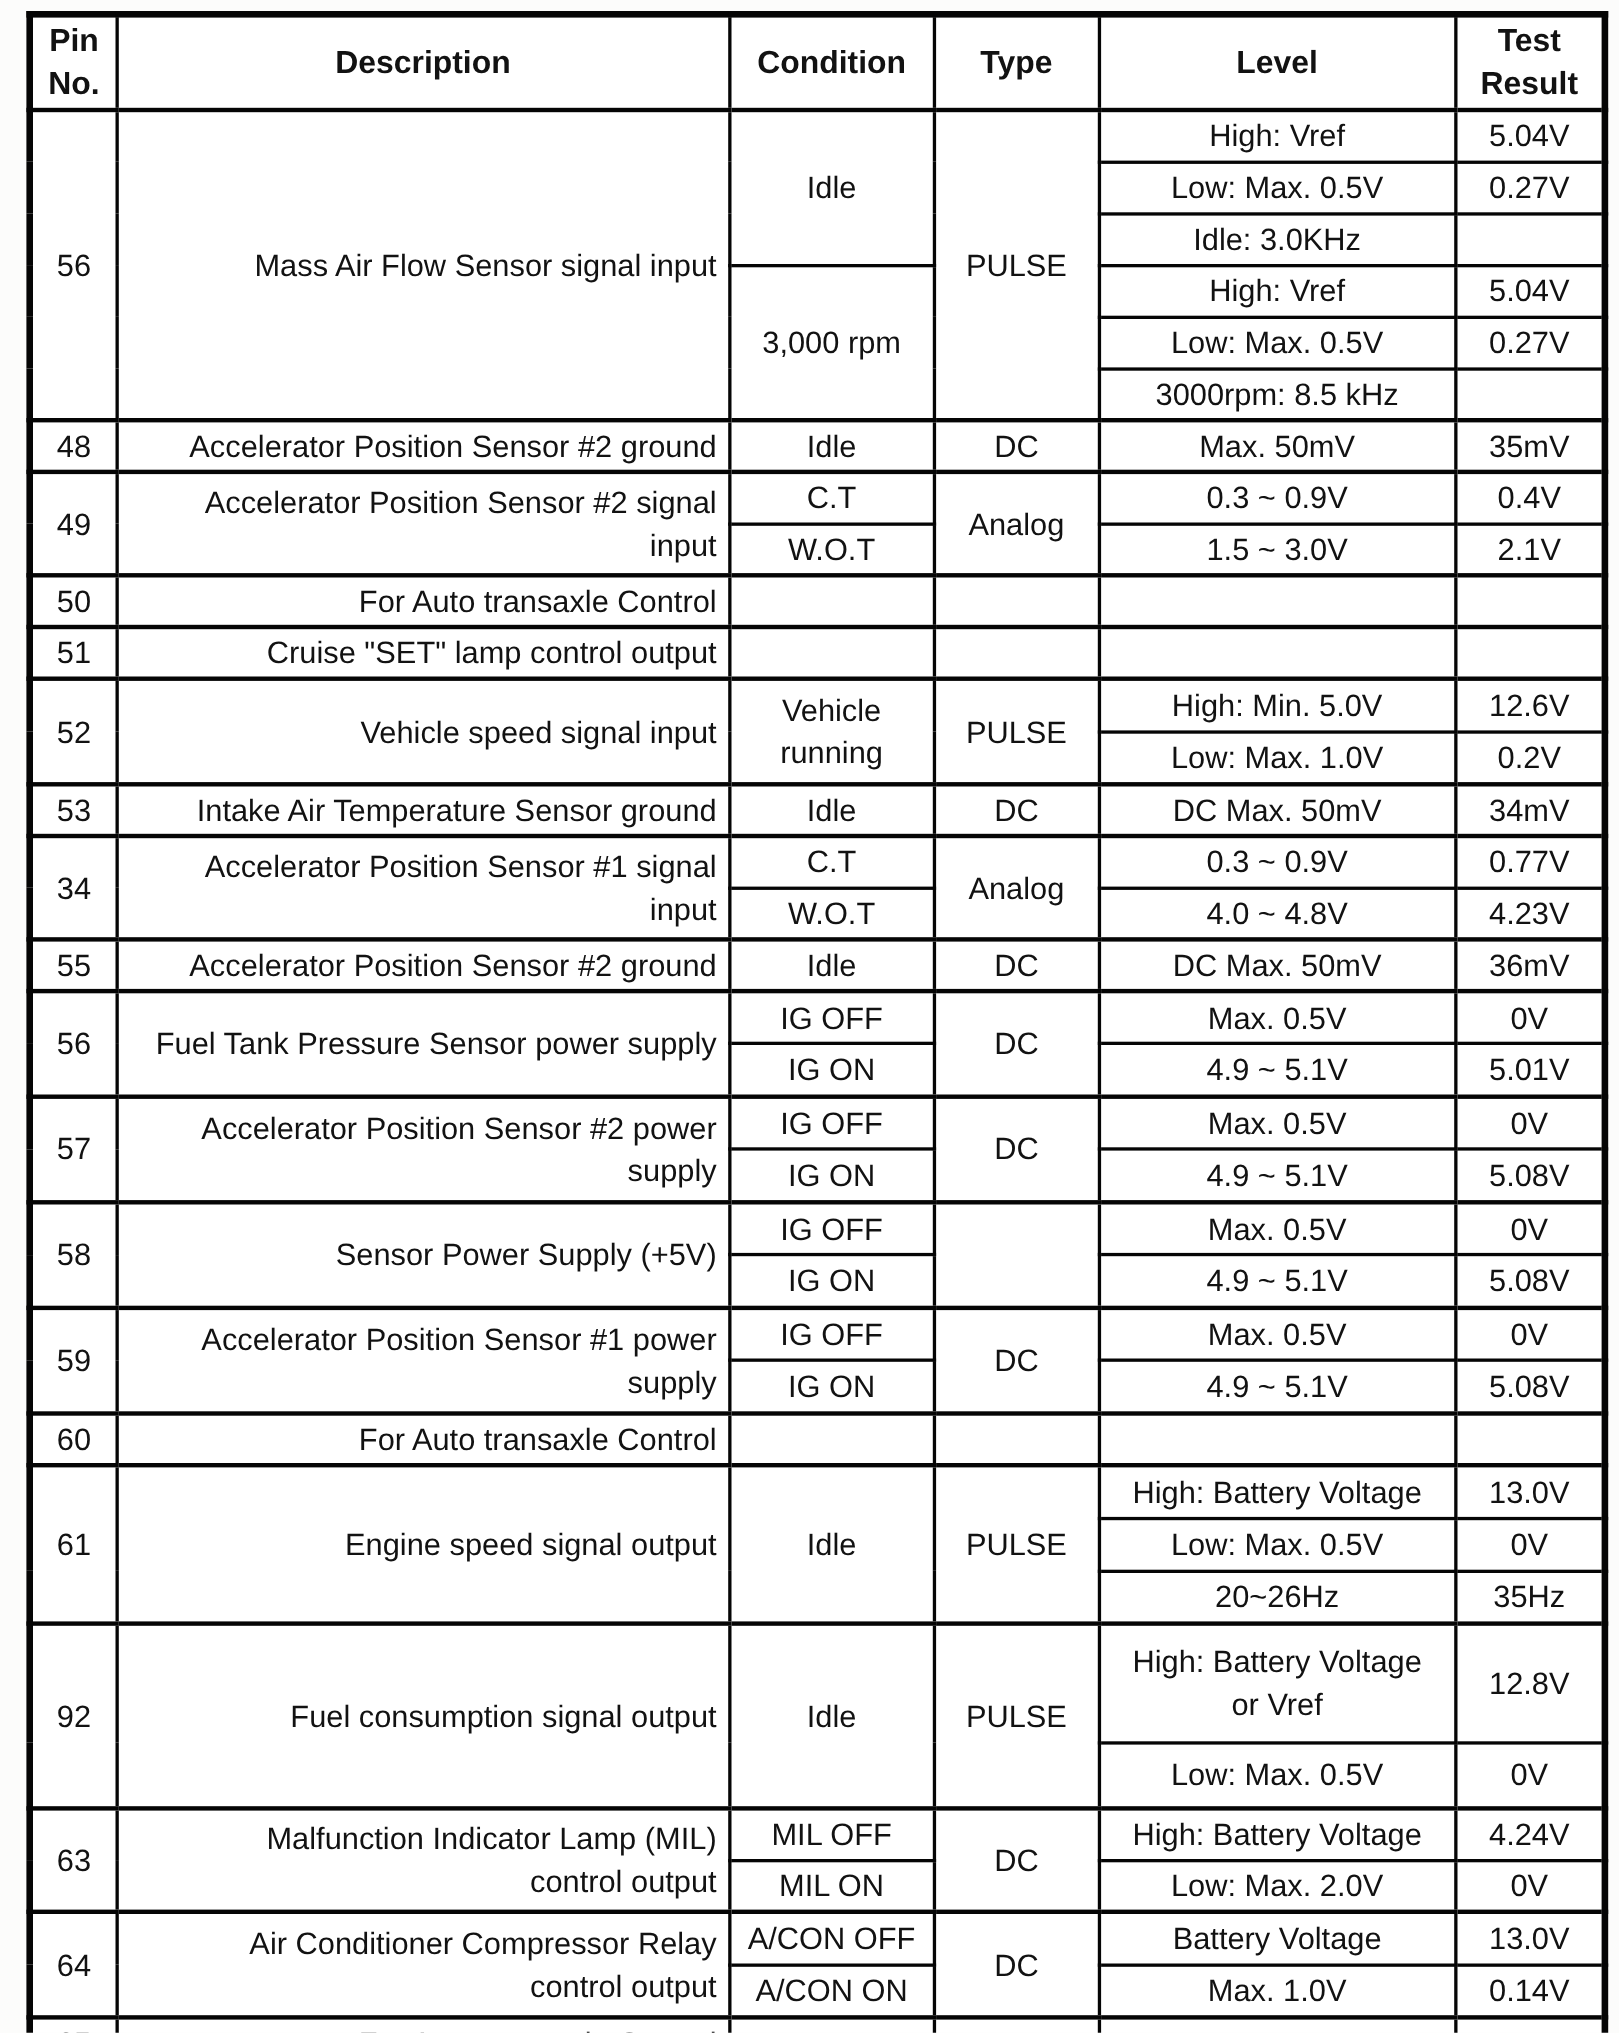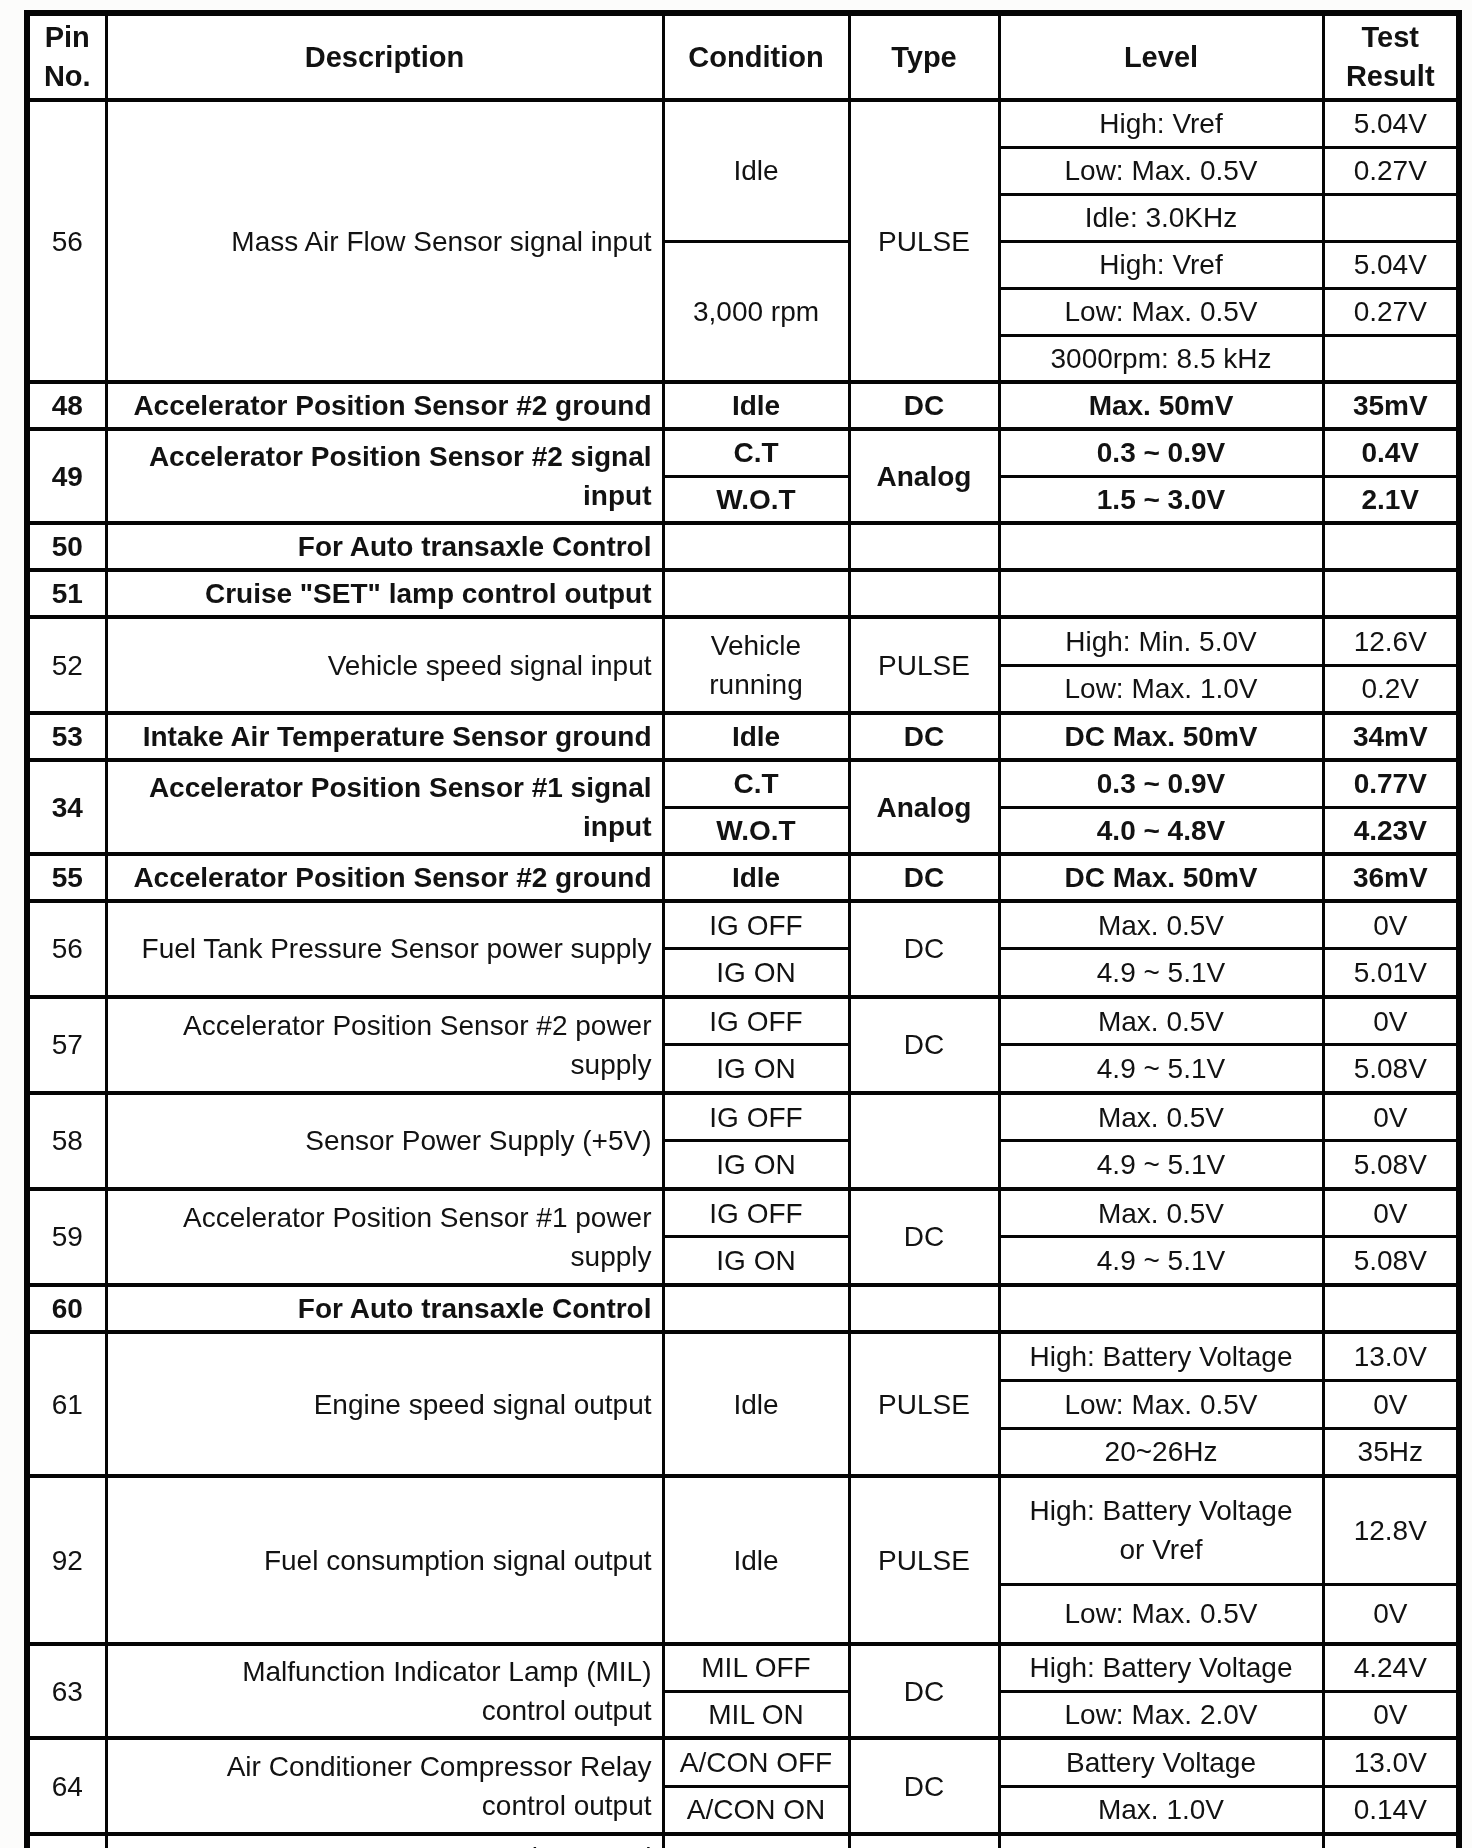--- a/index.html
+++ b/index.html
@@ -29,21 +29,21 @@
     font-size:28px;line-height:1.4;
     padding:2px 6px;
     white-space:pre-line;
     overflow:hidden;
     color:#121212;
   }
   th{font-weight:bold;font-size:29px;line-height:1.35;}
   thead th{border-bottom-width:4px;}
   tr.gs>td{border-top-width:4px;}
   td.desc{text-align:right;padding-left:17px;padding-right:10px;}
-  tr.h44{height:44px;} tr.h46{height:46px;font-weight:bold;} tr.h47{height:47px;}
+  tr.h44{height:44px;} tr.h46{height:46px;} tr.h47{height:47px;}
   tr.h48{height:48px;} tr.h60{height:60px;} tr.h76{height:76px;}
   tr.h108{height:108px;}
 </style>
 </head>
 <body>
 
 <div class="page">
   <table class="pin-table">
     <colgroup>
       <col class="c-pin">

